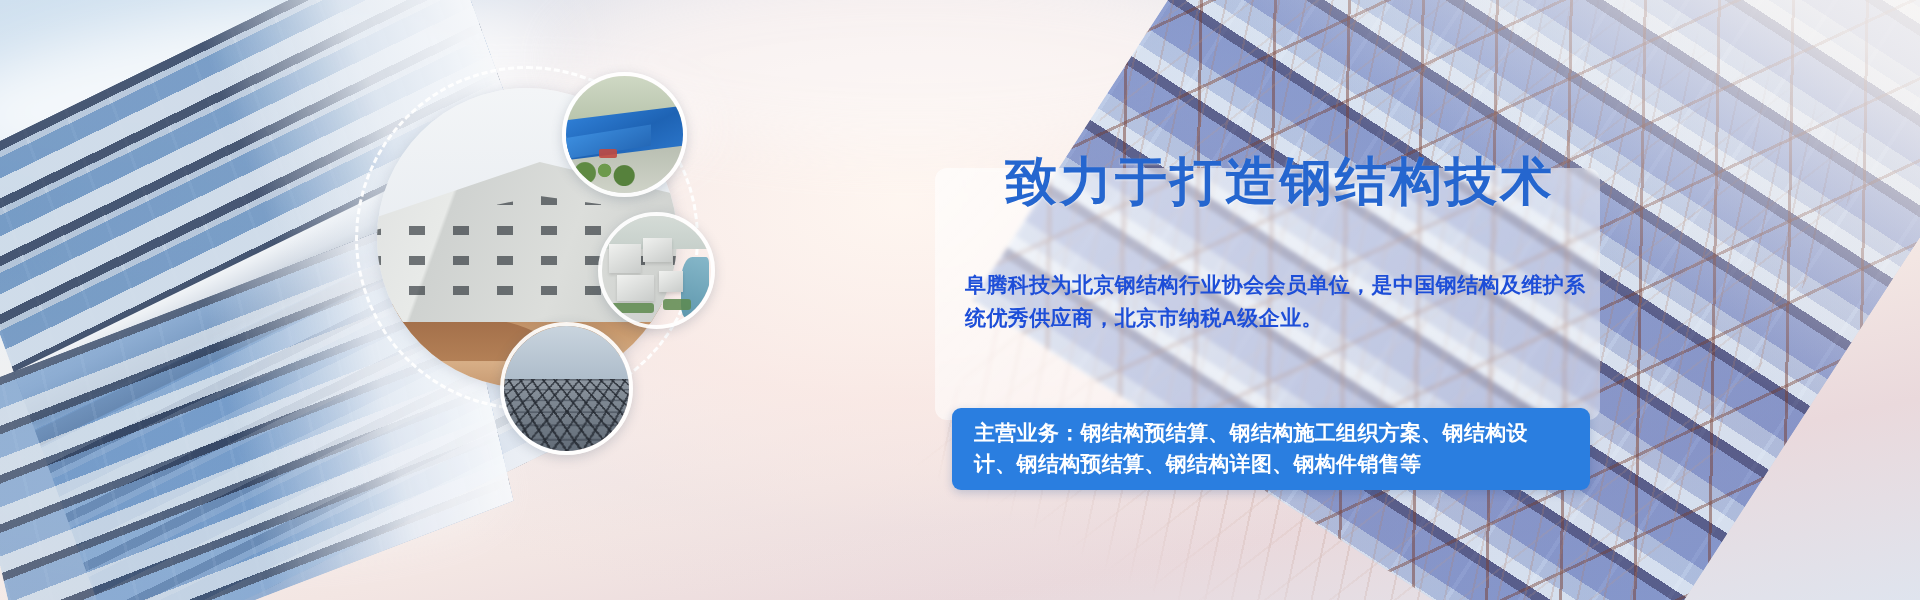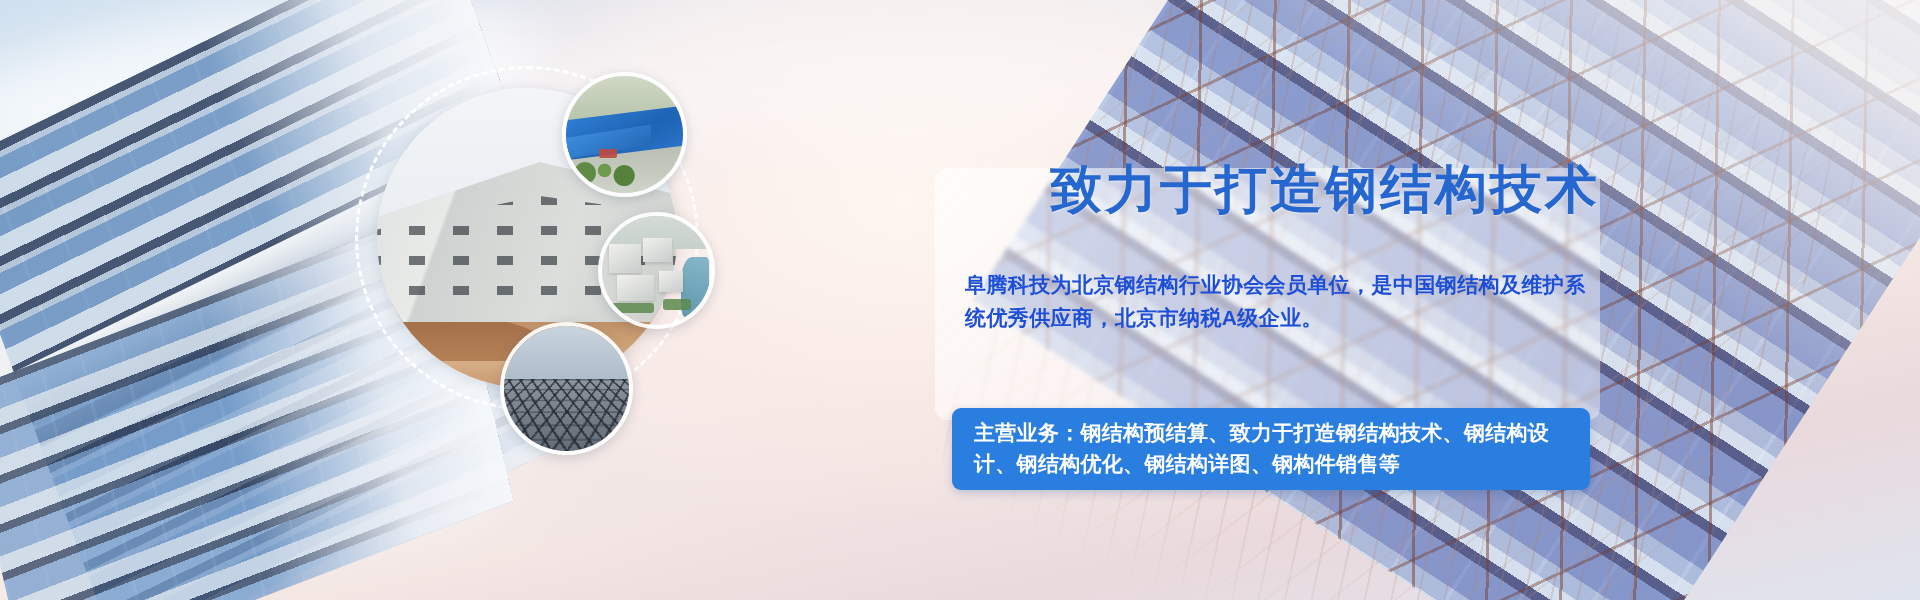--- a/index.html
+++ b/index.html
@@ -243,23 +243,23 @@
     position:absolute;
     left:935px; top:168px;
     width:665px; height:252px;
     background:linear-gradient(135deg, rgba(255,255,255,0.60), rgba(255,255,255,0.42));
     border-radius:12px;
     backdrop-filter:blur(2px);
   }
 
   .headline{
     position:absolute;
-    left:960px; top:160px;
+    left:960px; top:152px;
     width:640px;
-    text-align:right;
+    text-align:center;
     color:#2566cf;
     font-family:"DejaVu Serif","Liberation Serif",serif;
     font-weight:700;
     font-size:52px;
     line-height:57px;
     letter-spacing:3px;
     text-shadow:0 1px 2px rgba(255,255,255,.55);
   }
   .headline .l2{ display:block; }
 
@@ -362,15 +362,15 @@
   </div>
 
   <div class="panel"></div>
 
   <h1 class="headline">
     <span>致力于打造钢结构技术</span>
   </h1>
 
   <p class="para">阜腾科技为北京钢结构行业协会会员单位，是中国钢结构及维护系统优秀供应商，北京市纳税A级企业。</p>
 
-  <div class="badge">主营业务：钢结构预结算、致力于打造钢结构技术、钢结构设计、钢结构优化、钢结构详图、钢构件销售等</div>
+  <div class="badge">主营业务：钢结构预结算、钢结构施工组织方案、钢结构设计、钢结构预结算、钢结构详图、钢构件销售等</div>
 
 </div>
 
 </body></html>

